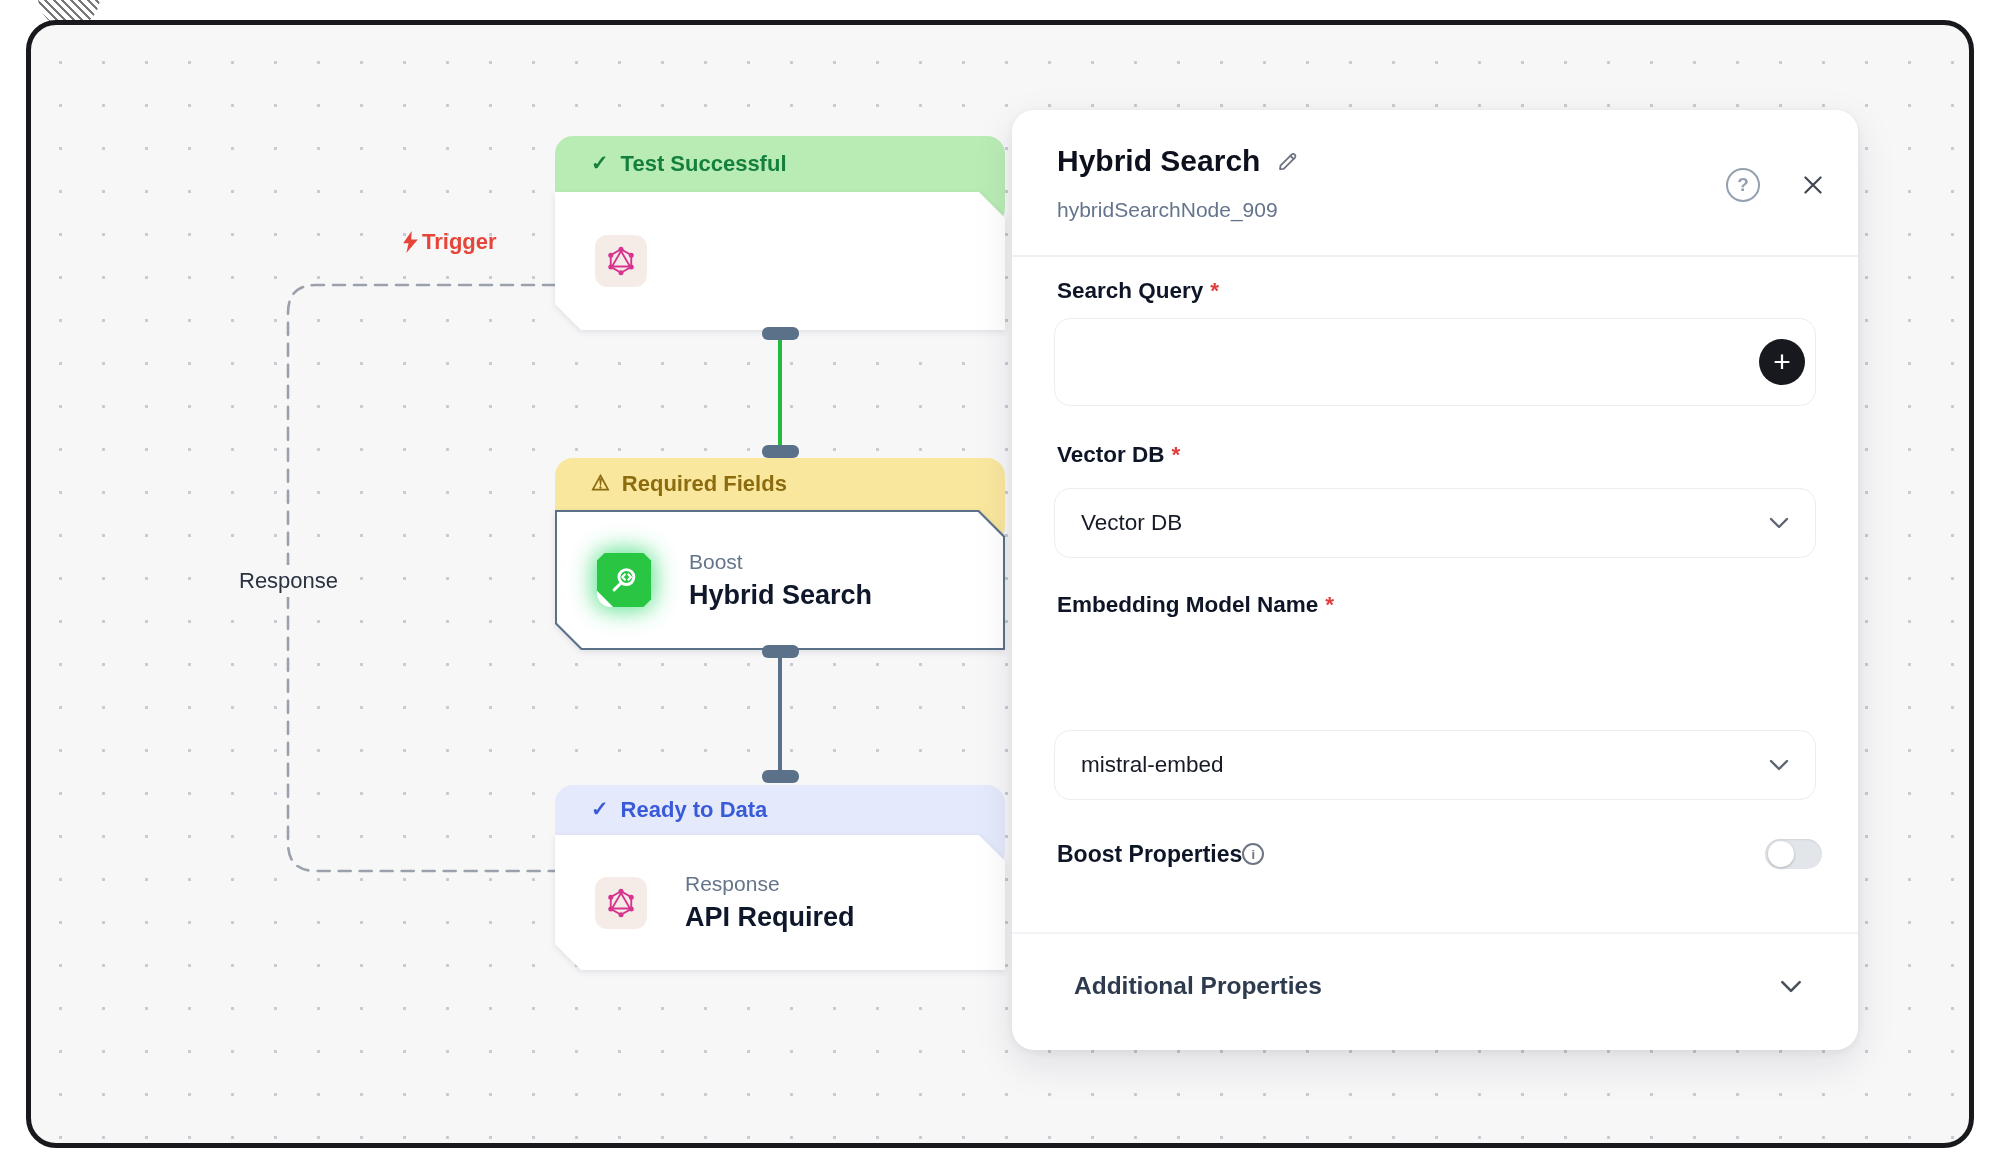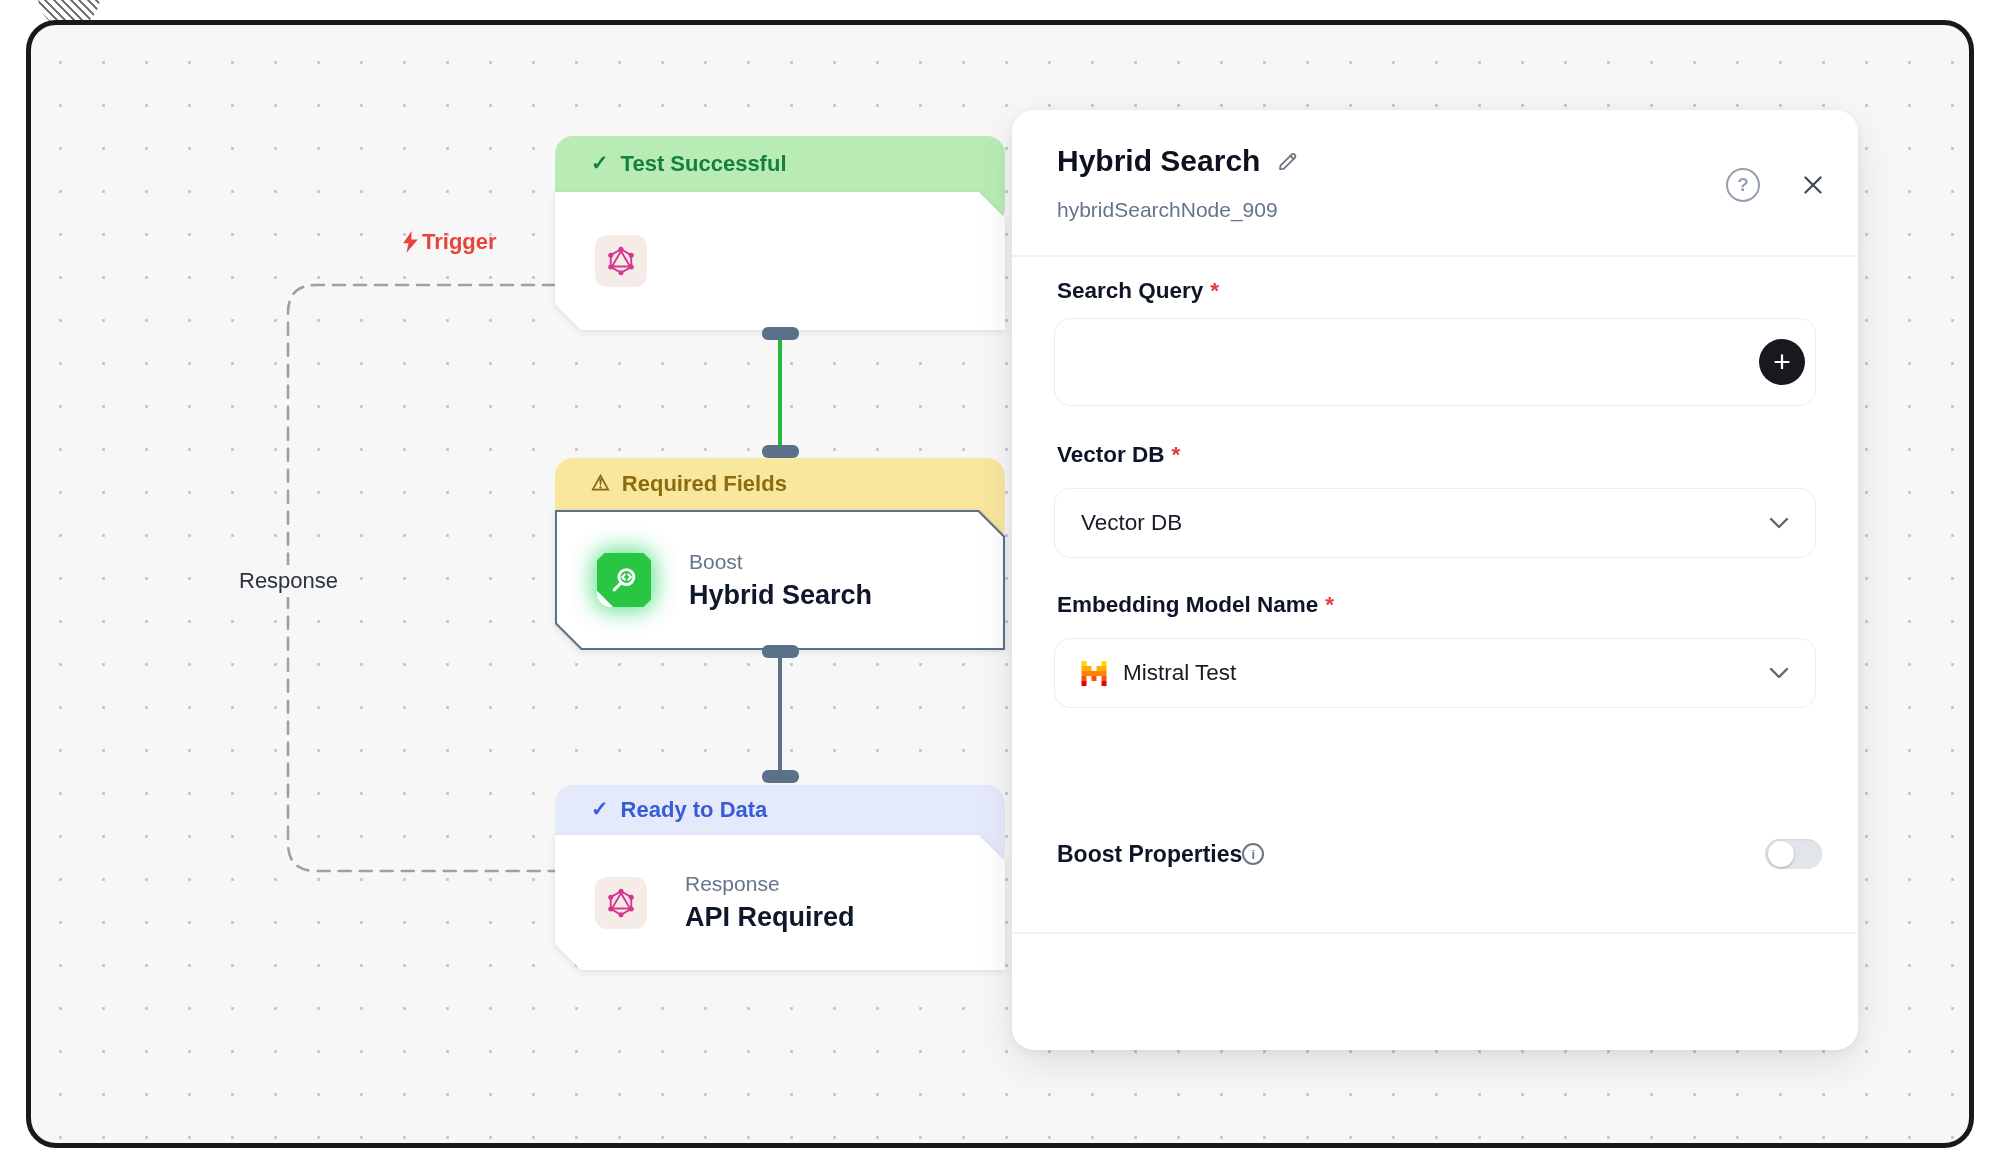--- a/index.html
+++ b/index.html
@@ -259,49 +259,45 @@
         <span class="chev">
           <svg width="20" height="12" viewBox="0 0 20 12">
               <path d="M2 2 L10 10 L18 2" stroke="#5d6571" stroke-width="2.4" fill="none" stroke-linecap="round" stroke-linejoin="round"></path>
             </svg>
         </span>
       </div>
 
       <div class="f-label" style="top:482px">
         <span>Embedding Model Name</span><span class="req">*</span>
       </div>
-      <div class="f-select" style="top:528px">
-        <svg width="26" height="25" viewBox="0 0 25 25">
-          <rect x="0" y="0" width="5" height="5" fill="#ffd800"></rect>
-            <rect x="20" y="0" width="5" height="5" fill="#ffd800"></rect>
-          <rect x="0" y="5" width="10" height="5" fill="#ffaf00"></rect>
-            <rect x="15" y="5" width="10" height="5" fill="#ffaf00"></rect>
-          <rect x="0" y="10" width="25" height="5" fill="#ff8205"></rect>
-          <rect x="0" y="15" width="5" height="5" fill="#fa500f"></rect>
-            <rect x="10" y="15" width="5" height="5" fill="#fa500f"></rect>
-            <rect x="20" y="15" width="5" height="5" fill="#fa500f"></rect>
-          <rect x="0" y="20" width="5" height="5" fill="#e10500"></rect>
-            <rect x="20" y="20" width="5" height="5" fill="#e10500"></rect>
-        </svg>
-        <span class="grow">Mistral Test</span>
+
+      <div class="f-select" style="top:620px">
+        <span class="grow">mistral-embed</span>
         <span class="chev">
           <svg width="20" height="12" viewBox="0 0 20 12">
               <path d="M2 2 L10 10 L18 2" stroke="#5d6571" stroke-width="2.4" fill="none" stroke-linecap="round" stroke-linejoin="round"></path>
             </svg>
         </span>
       </div>
-
 
       <div class="boost-row">
         <span class="blabel">Boost Properties</span>
         <span class="info-ic">
           <span>i</span>
         </span>
         <div class="toggle">
           <div class="knob"></div>
         </div>
       </div>
 
       <div class="p-div2"></div>
 
+      <div class="addl">
+        <span class="atxt">Additional Properties</span>
+        <span class="chev">
+          <svg width="22" height="13" viewBox="0 0 20 12">
+              <path d="M2 2 L10 10 L18 2" stroke="#4a515c" stroke-width="2.4" fill="none" stroke-linecap="round" stroke-linejoin="round"></path>
+            </svg>
+        </span>
+      </div>
     </div>
   </div>
 </div>
 
 </body></html>

